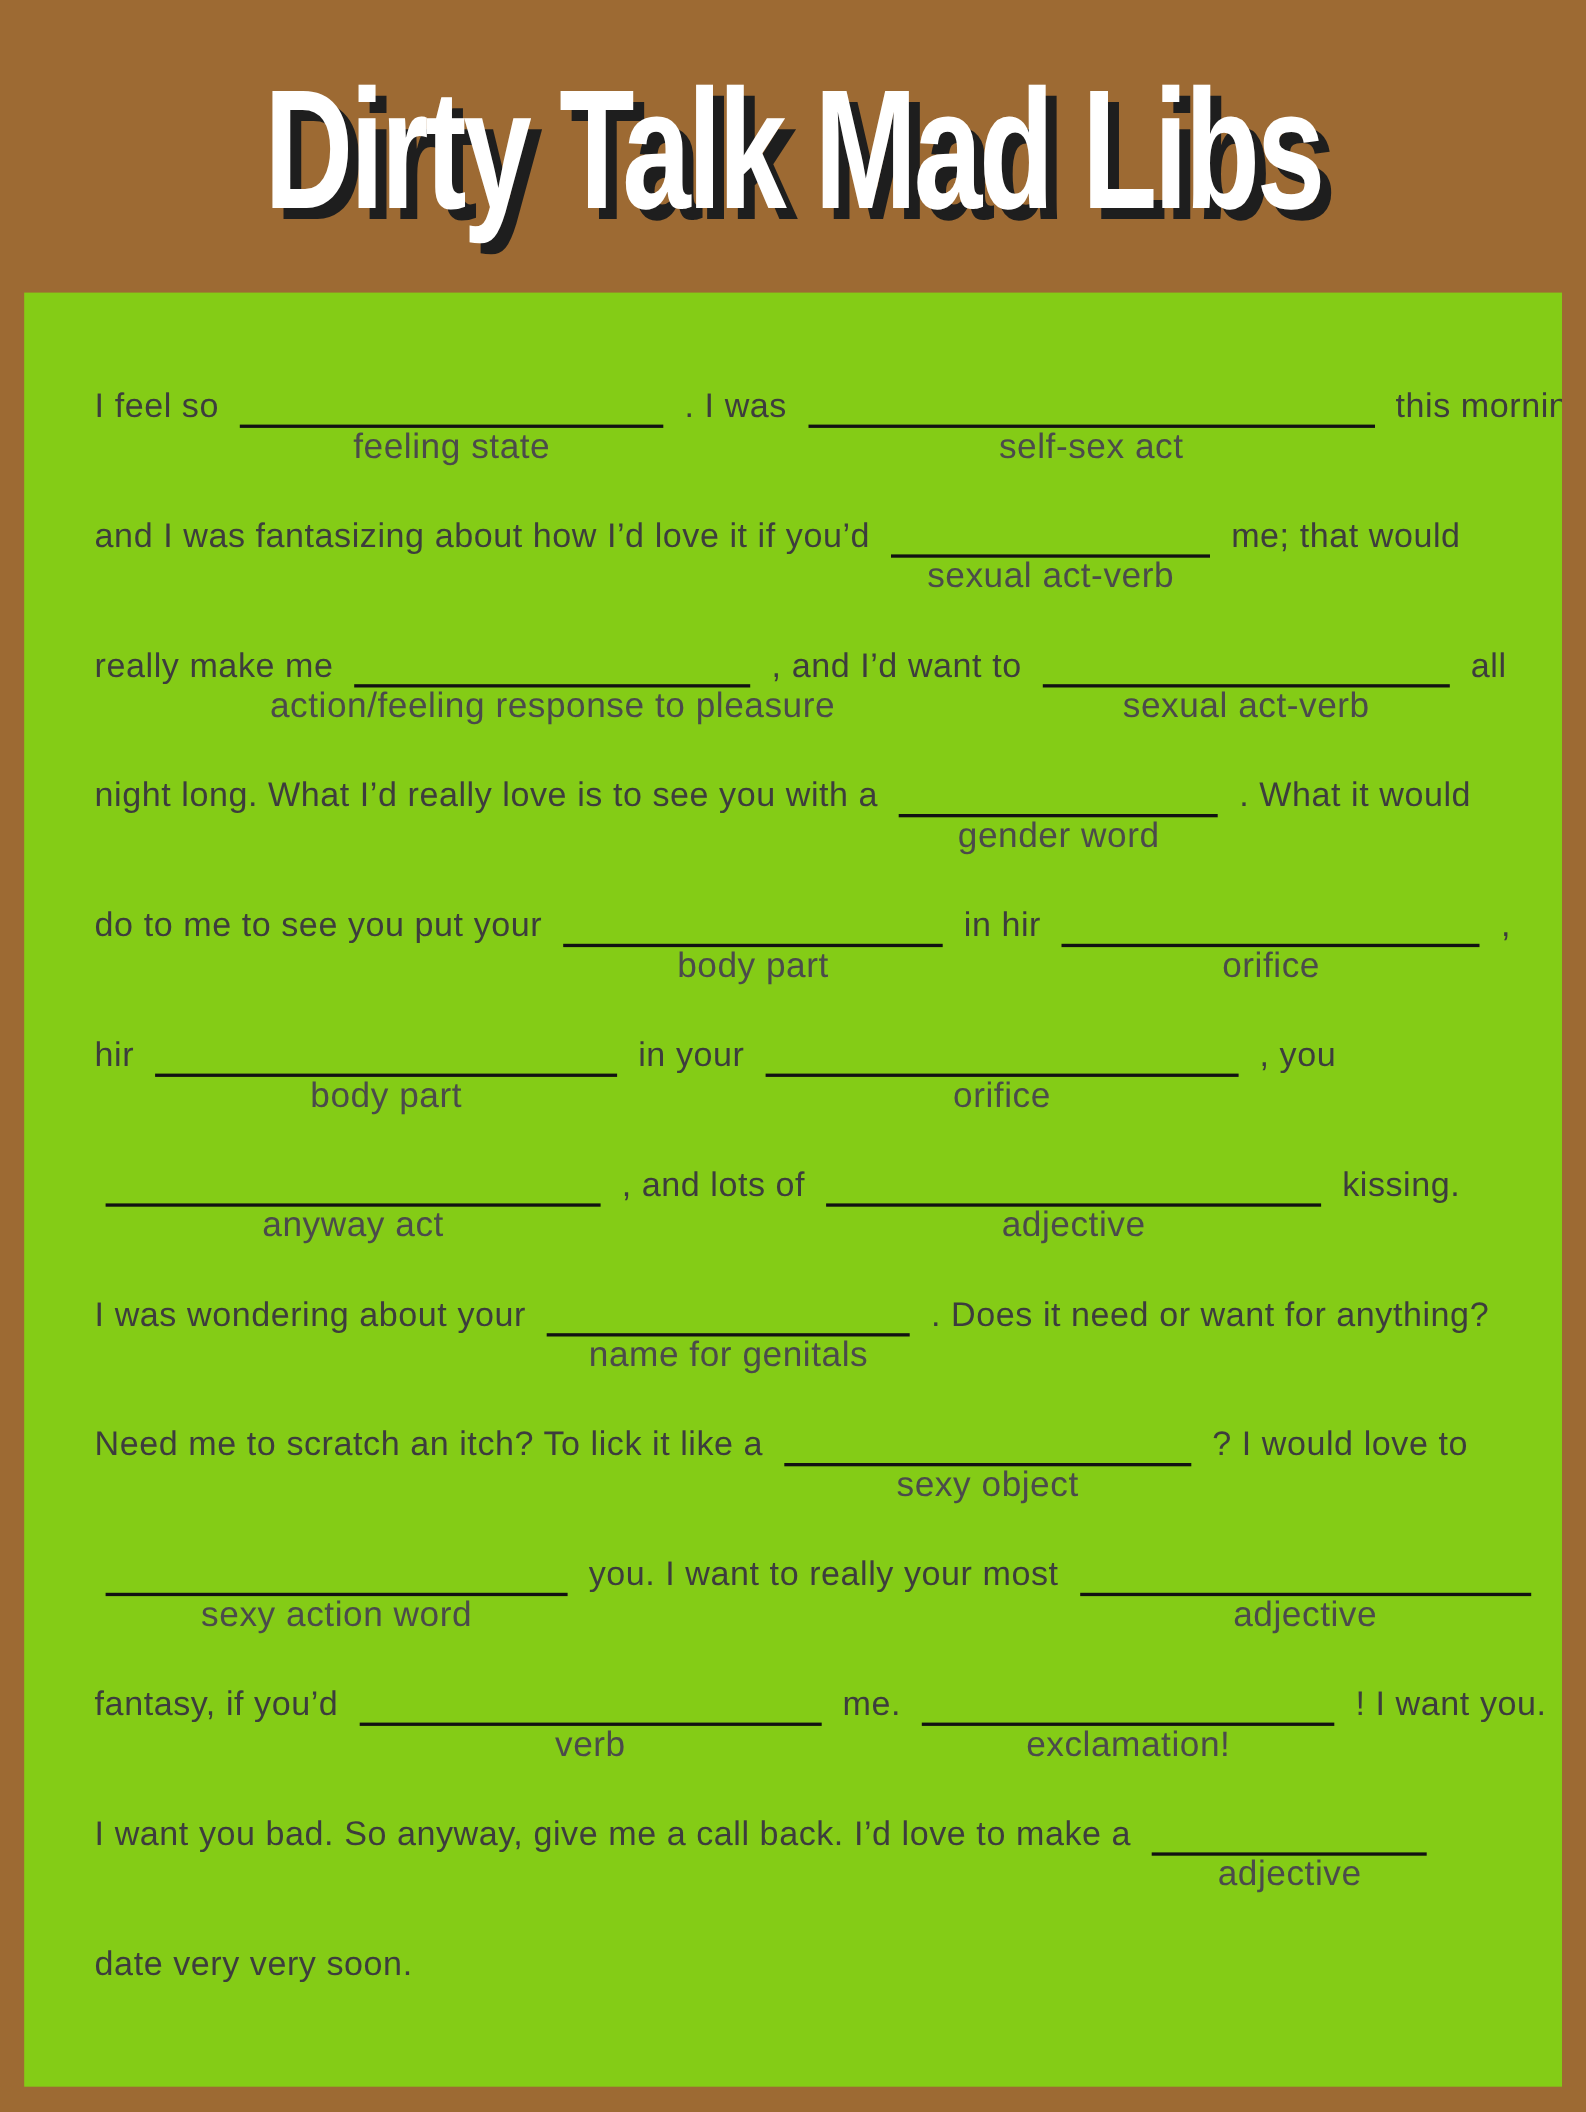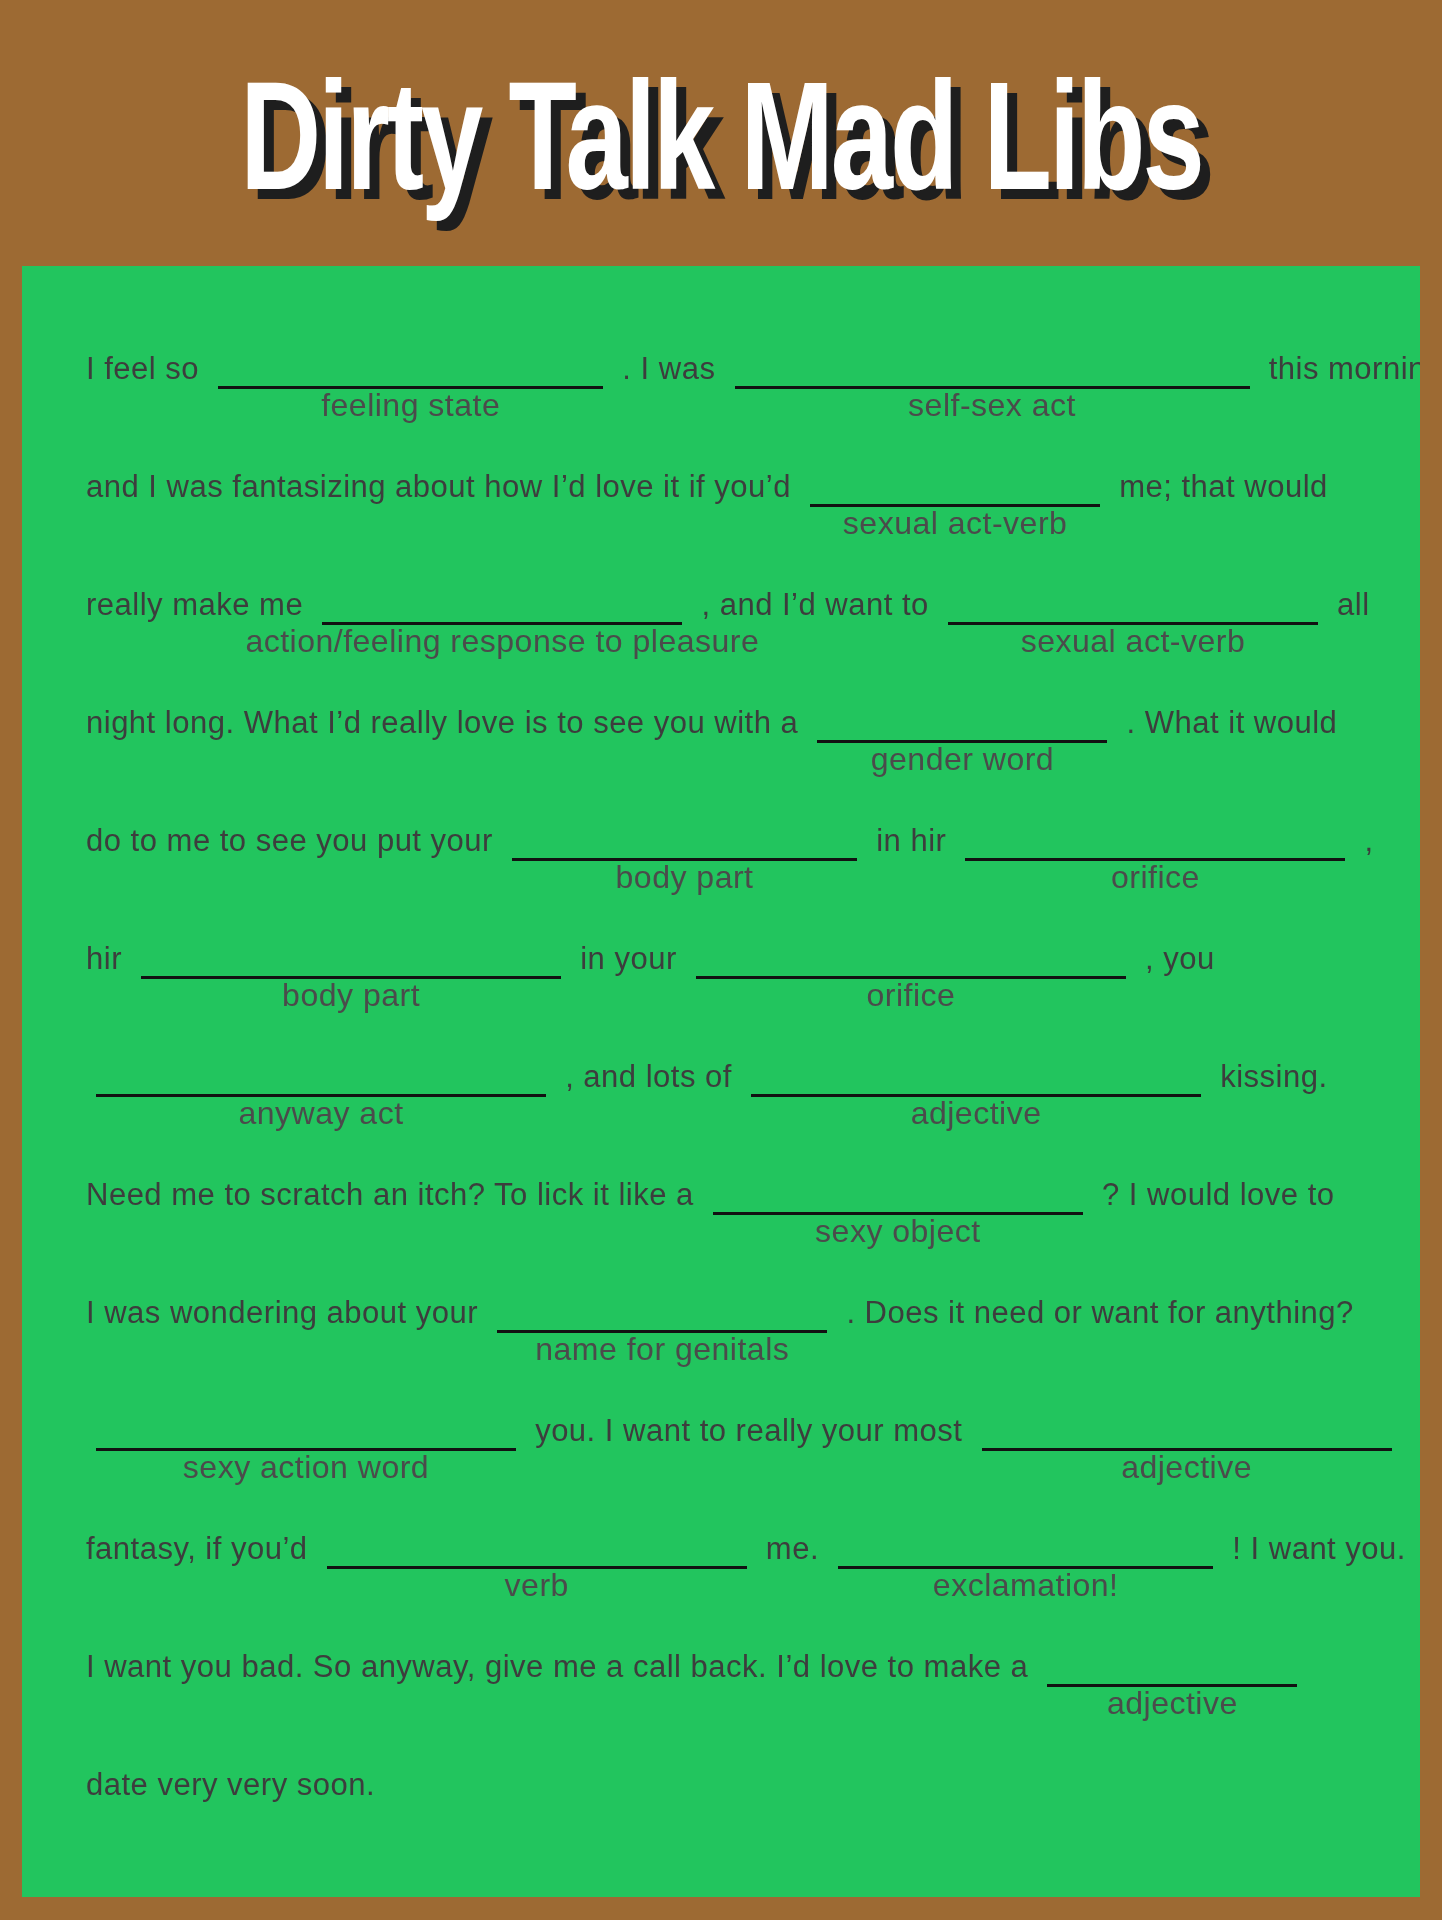--- a/index.html
+++ b/index.html
@@ -22,21 +22,21 @@
     letter-spacing: -3px;
     color: #ffffff;
     white-space: nowrap;
     transform: scaleY(1.38);
     transform-origin: top center;
     text-shadow: 10px 7px 0 #1e1e1e;
   }
   .sheet {
     margin: 0 22px;
     height: 1631px;
-    background: #22c55e;
+    background: #84cc16;
     padding: 80px 40px 0 64px;
     overflow: hidden;
   }
   .line {
     height: 118px;
     position: relative;
     white-space: nowrap;
     font-size: 31px;
     line-height: 46px;
     letter-spacing: 0.5px;
@@ -71,19 +71,19 @@
 </div>
 
 <div class="sheet" id="lines">
     <div class="line"><span class="t">I feel so</span> <span class="blank" style="width: 385px;"><span class="label">feeling state</span></span> <span class="t">. I was</span> <span class="blank" style="width: 515px;"><span class="label">self-sex act</span></span> <span class="t">this morning</span> </div>
     <div class="line"><span class="t">and I was fantasizing about how I’d love it if you’d</span> <span class="blank" style="width: 290px;"><span class="label">sexual act-verb</span></span> <span class="t">me; that would</span> </div>
     <div class="line"><span class="t">really make me</span> <span class="blank" style="width: 360px;"><span class="label">action/feeling response to pleasure</span></span> <span class="t">, and I’d want to</span> <span class="blank" style="width: 370px;"><span class="label">sexual act-verb</span></span> <span class="t">all</span> </div>
     <div class="line"><span class="t">night long. What I’d really love is to see you with a</span> <span class="blank" style="width: 290px;"><span class="label">gender word</span></span> <span class="t">. What it would</span> </div>
     <div class="line"><span class="t">do to me to see you put your</span> <span class="blank" style="width: 345px;"><span class="label">body part</span></span> <span class="t">in hir</span> <span class="blank" style="width: 380px;"><span class="label">orifice</span></span> <span class="t">,</span> </div>
     <div class="line"><span class="t">hir</span> <span class="blank" style="width: 420px;"><span class="label">body part</span></span> <span class="t">in your</span> <span class="blank" style="width: 430px;"><span class="label">orifice</span></span> <span class="t">, you</span> </div>
     <div class="line"><span class="blank" style="width: 450px;"><span class="label">anyway act</span></span> <span class="t">, and lots of</span> <span class="blank" style="width: 450px;"><span class="label">adjective</span></span> <span class="t">kissing.</span> </div>
+    <div class="line"><span class="t">I was wondering about your</span> <span class="blank" style="width: 330px;"><span class="label">name for genitals</span></span> <span class="t">. Does it need or want for anything?</span> </div>
     <div class="line"><span class="t">Need me to scratch an itch? To lick it like a</span> <span class="blank" style="width: 370px;"><span class="label">sexy object</span></span> <span class="t">? I would love to</span> </div>
-    <div class="line"><span class="t">I was wondering about your</span> <span class="blank" style="width: 330px;"><span class="label">name for genitals</span></span> <span class="t">. Does it need or want for anything?</span> </div>
     <div class="line"><span class="blank" style="width: 420px;"><span class="label">sexy action word</span></span> <span class="t">you. I want to really your most</span> <span class="blank" style="width: 410px;"><span class="label">adjective</span></span> </div>
     <div class="line"><span class="t">fantasy, if you’d</span> <span class="blank" style="width: 420px;"><span class="label">verb</span></span> <span class="t">me.</span> <span class="blank" style="width: 375px;"><span class="label">exclamation!</span></span> <span class="t">! I want you.</span> </div>
     <div class="line"><span class="t">I want you bad. So anyway, give me a call back. I’d love to make a</span> <span class="blank" style="width: 250px;"><span class="label">adjective</span></span> </div>
     <div class="line"><span class="t">date very very soon.</span> </div>
   </div>
 
 </body></html>

